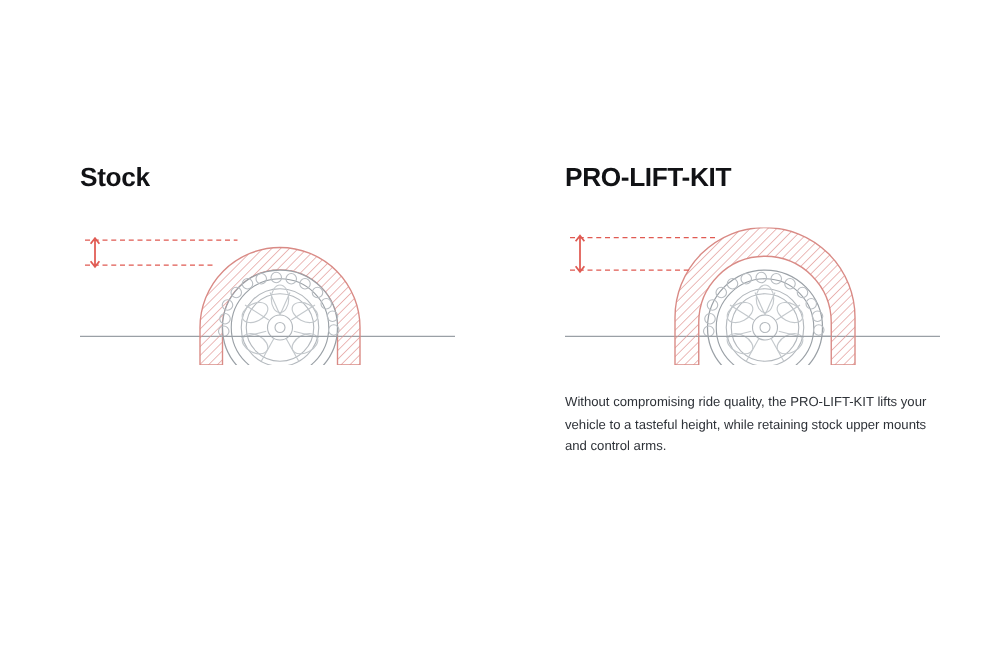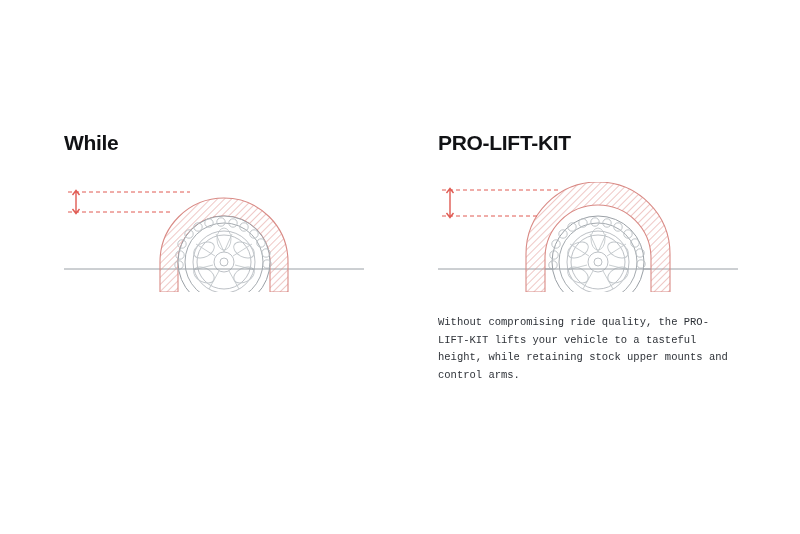--- a/index.html
+++ b/index.html
@@ -20,21 +20,21 @@
     width: 800px;
     height: 534px;
     background: #ffffff;
   }
   .panel {
     position: absolute;
     top: 130px;
     width: 330px;
   }
   .panel-left { left: 64px; }
-  .panel-right { left: 438px; }
+  .panel-right { left: 452px; }
 
   .panel-title {
     font-size: 21px;
     font-weight: bold;
     letter-spacing: -0.3px;
     color: #111215;
     margin: 0 0 0 0;
     line-height: 26px;
   }
 
@@ -48,29 +48,29 @@
     display: block;
   }
 
   .panel-body {
     margin-top: 22px;
     font-size: 10.5px;
     line-height: 17.5px;
     color: #2e3238;
     width: 285px;
   }
-  .panel-right .panel-body { width: 290px; font-family: Liberation Mono, monospace; }
+  .panel-right .panel-body { width: 290px; }
 </style>
 </head>
 <body>
 
 <div class="page">
 
   <div class="panel panel-left">
-    <h2 class="panel-title">While</h2>
+    <h2 class="panel-title">Stock</h2>
 
     <div class="figure">
       <svg width="300" height="110" viewBox="0 0 300 110" xmlns="http://www.w3.org/2000/svg">
         <defs>
           <pattern id="hatchL" width="5" height="5" patternUnits="userSpaceOnUse" patternTransform="rotate(45)">
             <line x1="0" y1="0" x2="0" y2="5" stroke="#e0918d" stroke-width="1"></line>
           </pattern>
           <clipPath id="archClipL">
             <path d="M 96 110 L 96 80 A 64 64 0 0 1 224 80 L 224 110 L 206 110 L 206 80 A 46 46 0 0 0 114 80 L 114 110 Z"></path>
           </clipPath>

